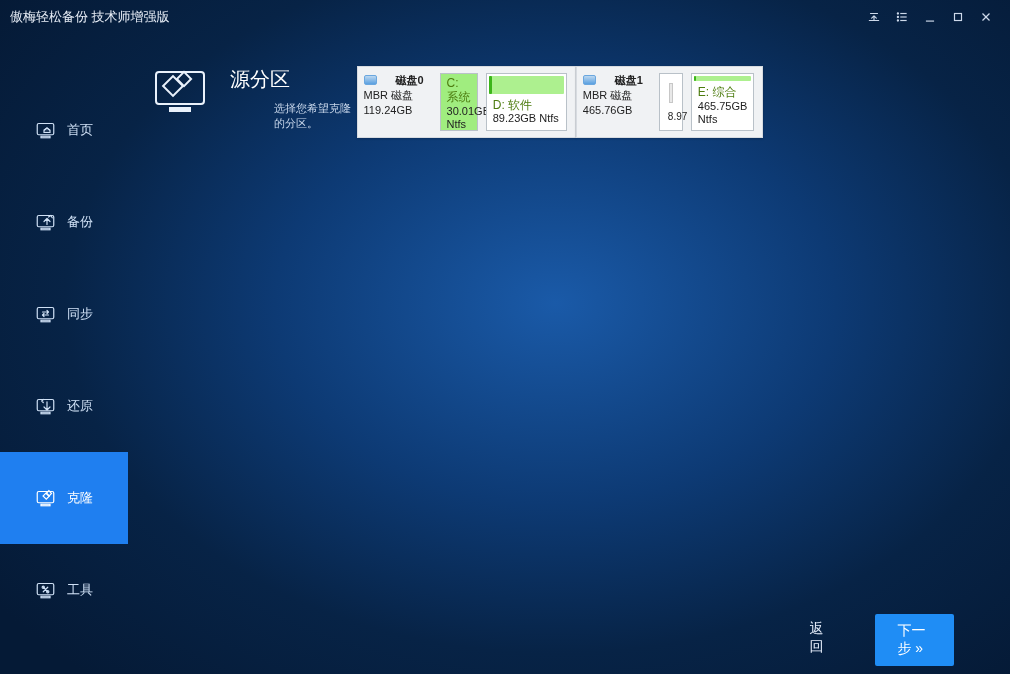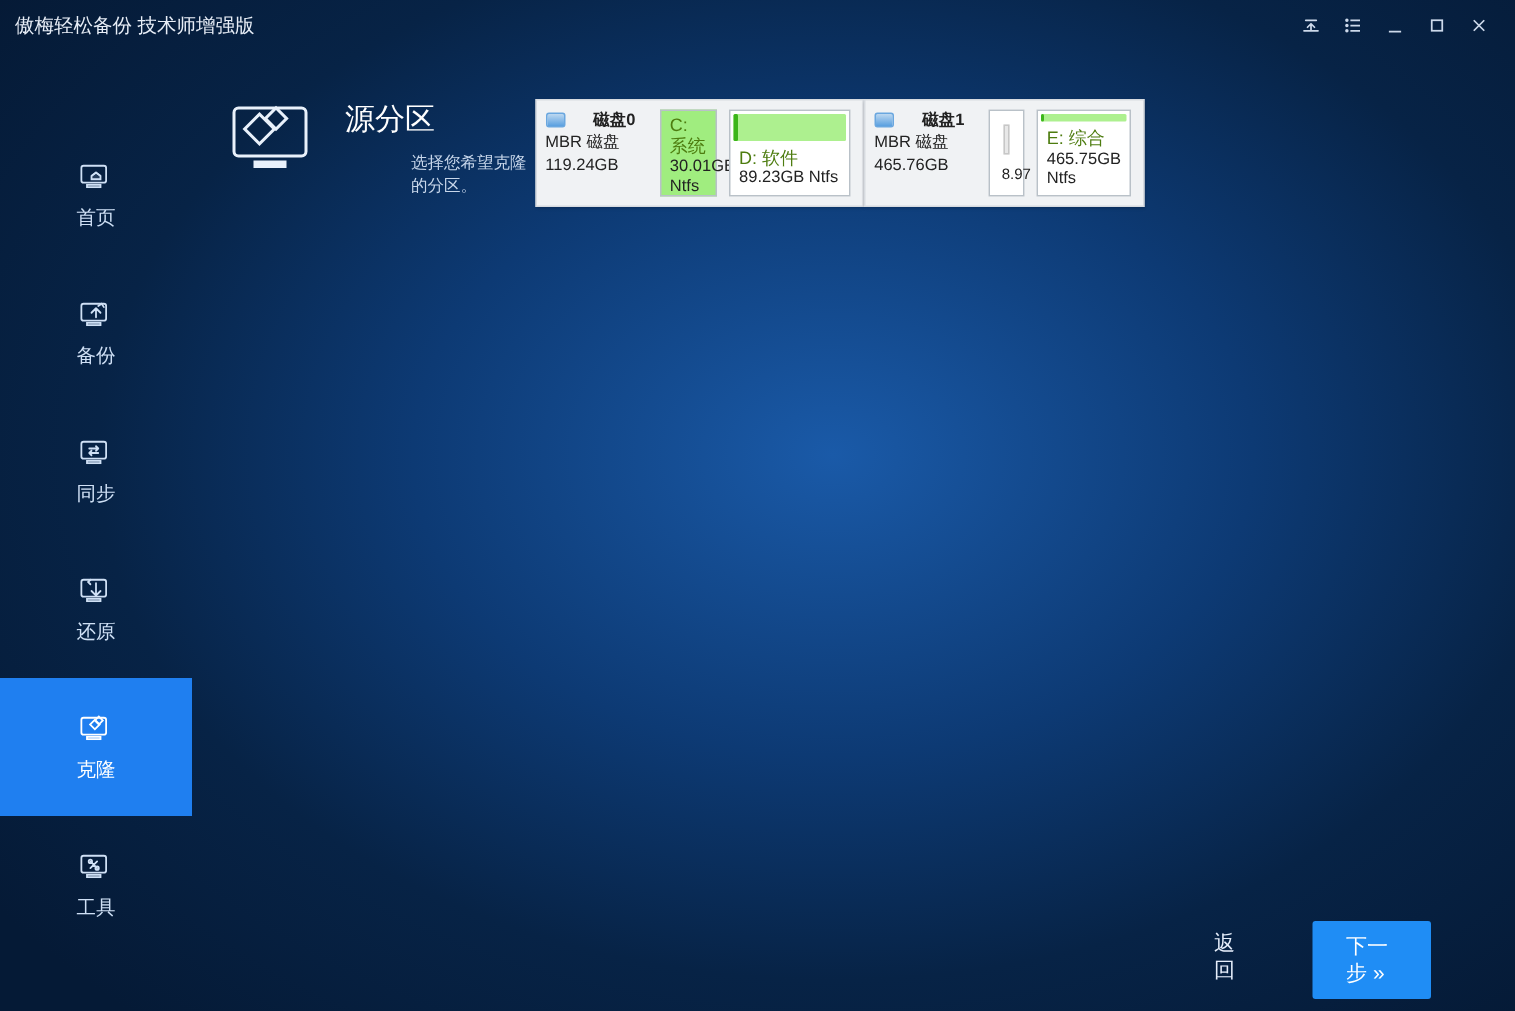--- a/index.html
+++ b/index.html
@@ -17,21 +17,21 @@
 .titlebar .tb-btn {
   width: 28px; height: 28px; display: flex; align-items: center; justify-content: center;
   cursor: pointer; color: #cdd9ea;
 }
 .titlebar .tb-btn svg { width: 14px; height: 14px; }
 .body { flex: 1; display: flex; min-height: 0; }
 .sidebar {
   width: 128px; display: flex; flex-direction: column; padding-top: 50px;
 }
 .side-item {
-  height: 92px; display: flex; flex-direction: column; align-items: center; justify-content: center;
+  height: 92px; display: flex; align-items: center; justify-content: center;
   gap: 8px; cursor: pointer; color: #cfe0f5;
 }
 .side-item.active { background: #1f7ff0; color: #fff; }
 .side-item .icon-wrap { width: 24px; height: 22px; }
 .side-item .label { font-size: 13px; }
 .main { flex: 1; display: flex; flex-direction: row; padding: 32px 20px 0 24px; min-width: 0; }
 .header { display: flex; align-items: flex-start; gap: 22px; margin-bottom: 36px; }
 .header-icon { width: 56px; height: 50px; flex: 0 0 auto; }
 .header-text h2 { font-size: 20px; font-weight: 400; color: #fff; margin-bottom: 8px; }
 .header-text .sub { font-size: 11px; color: #c7d6ea; margin-left: 44px; }

